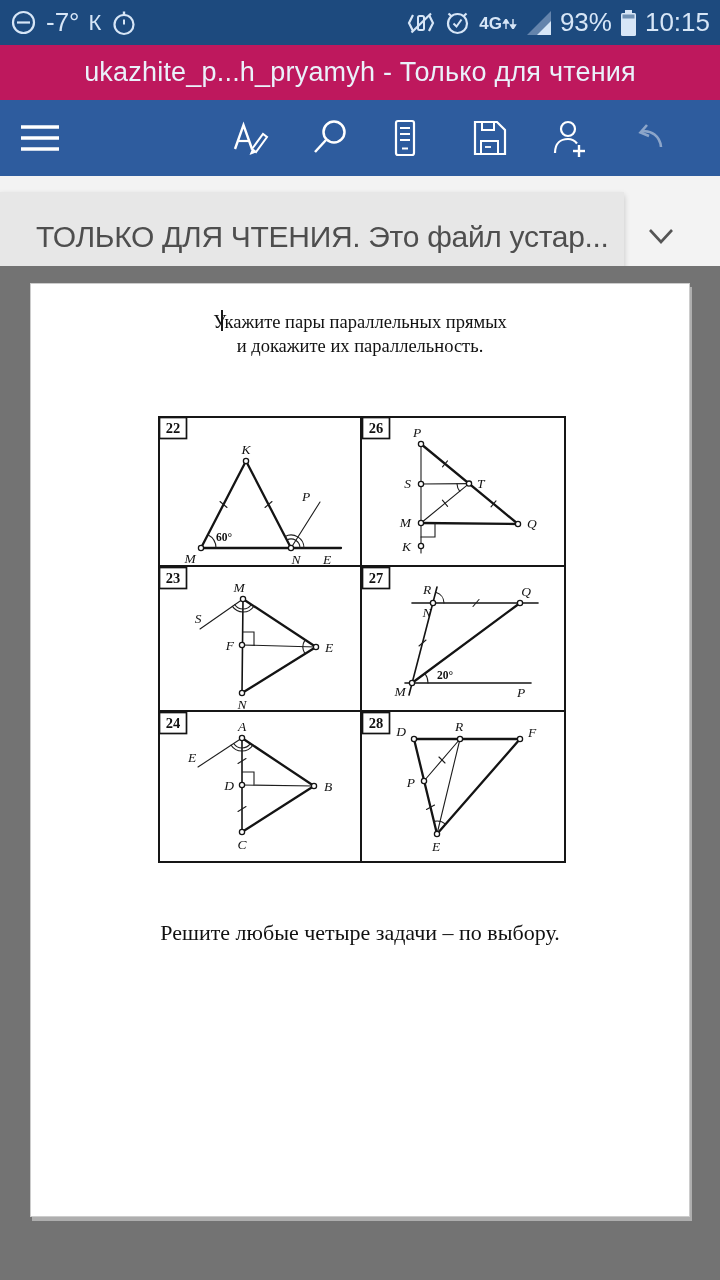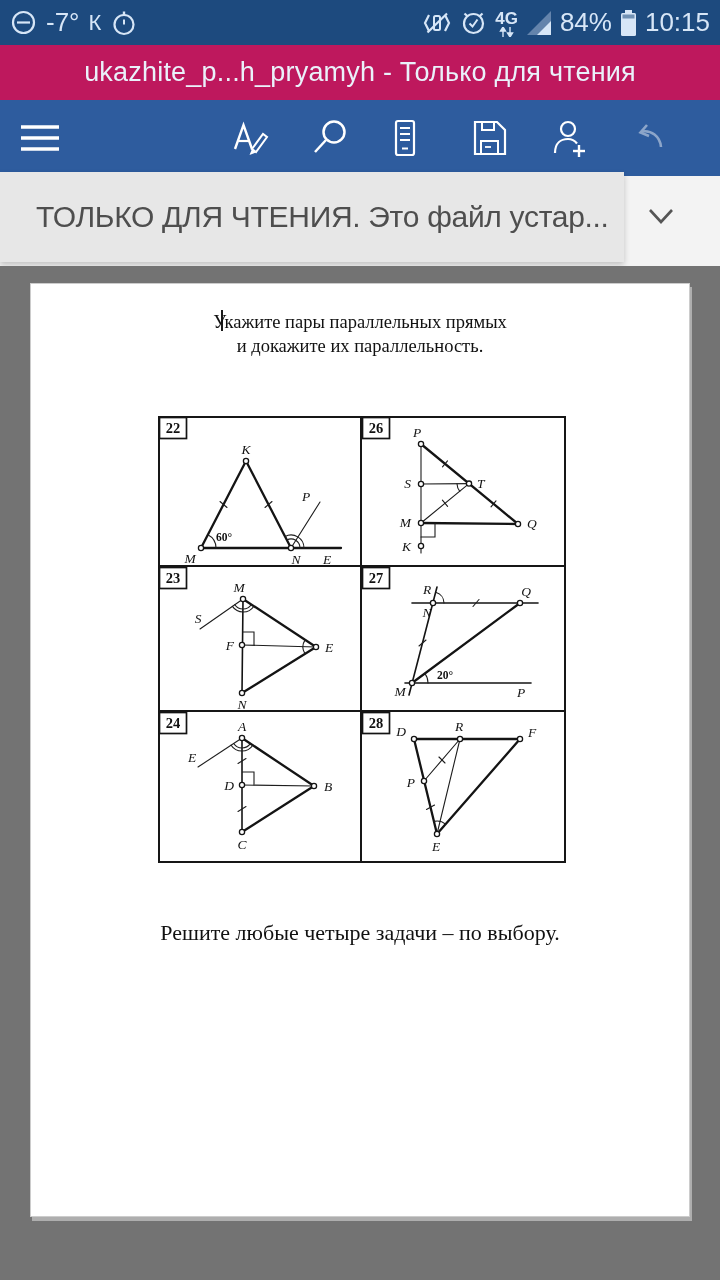--- a/index.html
+++ b/index.html
@@ -5,36 +5,36 @@
   html,body{margin:0;padding:0;}
   body{width:720px;height:1280px;position:relative;overflow:hidden;background:#f3f3f3;
        font-family:"Liberation Sans",sans-serif;-webkit-font-smoothing:antialiased;}
 
   
   .status-bar{position:absolute;left:0;top:0;width:720px;height:45px;background:#1d4a7e;
     display:flex;align-items:center;justify-content:space-between;padding:0 10px;box-sizing:border-box;}
   .sb-group{display:flex;align-items:center;gap:9px;color:#d7e6f7;}
   .sb-text{font-size:26px;color:#d7e6f7;line-height:45px;}
   .sb-text.small{font-size:22px;}
-  .sb-net{display:flex;flex-direction:column;align-items:center;line-height:1;margin-top:2px;}
+  .sb-net{display:flex;flex-direction:row;align-items:center;line-height:1;margin-top:2px;}
   .sb-net span{font-size:17px;font-weight:700;color:#d7e6f7;}
   .sb-icon{display:block;}
 
   
   .app-bar{position:absolute;left:0;top:45px;width:720px;height:55px;background:#be185d;
     display:flex;align-items:center;justify-content:center;}
   .app-title{color:#eaf1fa;font-size:27px;font-weight:400;letter-spacing:.2px;}
 
   
   .toolbar{position:absolute;left:0;top:100px;width:720px;height:76px;background:#2e5c9e;}
   .tb-icon{position:absolute;top:16px;width:44px;height:44px;cursor:pointer;}
   .tb-icon svg{display:block;}
 
   
-  .banner{position:absolute;left:0;top:172px;width:624px;height:90px;background:#e7e7e7;
+  .banner{position:absolute;left:0;top:192px;width:624px;height:90px;background:#e7e7e7;
     display:flex;align-items:center;box-shadow:0 3px 6px rgba(0,0,0,.20);}
   .banner-text{margin-left:36px;font-size:30px;color:#4e4e4e;letter-spacing:-.3px;
     white-space:nowrap;overflow:hidden;max-width:590px;}
   .banner-chevron{position:absolute;left:646px;top:32px;width:30px;height:26px;cursor:pointer;}
 
   
   .doc-canvas{position:absolute;left:0;top:266px;width:704px;height:1014px;background:#737373;padding-left:40px;}
   .page{position:absolute;left:30px;top:17px;width:658px;height:932px;background:#ffffff;
     border:1px solid #cccccc;box-shadow:2px 4px 0 rgba(185,185,185,.85);}
   .doc-title{position:absolute;left:0;top:27px;width:100%;text-align:center;
@@ -89,21 +89,21 @@
       <span>4G</span>
       <svg width="16" height="10" viewBox="0 0 16 10">
         <path d="M4 10 V3 M4 0 L1.5 4 L6.5 4 Z" stroke="#d7e6f7" stroke-width="1.4" fill="#d7e6f7"></path>
         <path d="M11 0 V7 M11 10 L8.5 6 L13.5 6 Z" stroke="#d7e6f7" stroke-width="1.4" fill="#d7e6f7"></path>
       </svg>
     </div>
     <svg class="sb-icon" width="26" height="26" viewBox="0 0 26 26">
       <path d="M1 25 L25 25 L25 1 Z" fill="rgba(215,230,247,.38)"></path>
       <path d="M11 25 L25 25 L25 11 Z" fill="#d7e6f7"></path>
     </svg>
-    <span class="sb-text">84%</span>
+    <span class="sb-text">93%</span>
     <svg class="sb-icon" width="17" height="28" viewBox="0 0 17 28">
       <rect x="5" y="1" width="7" height="3" fill="#d7e6f7"></rect>
       <rect x="1" y="4" width="15" height="23" rx="1.5" fill="#d7e6f7"></rect>
       <rect x="2.5" y="5.5" width="12" height="4" fill="#1d4a7e" opacity=".55"></rect>
     </svg>
     <span class="sb-text">10:15</span>
   </div>
 </div>
 
 <div class="app-bar">

